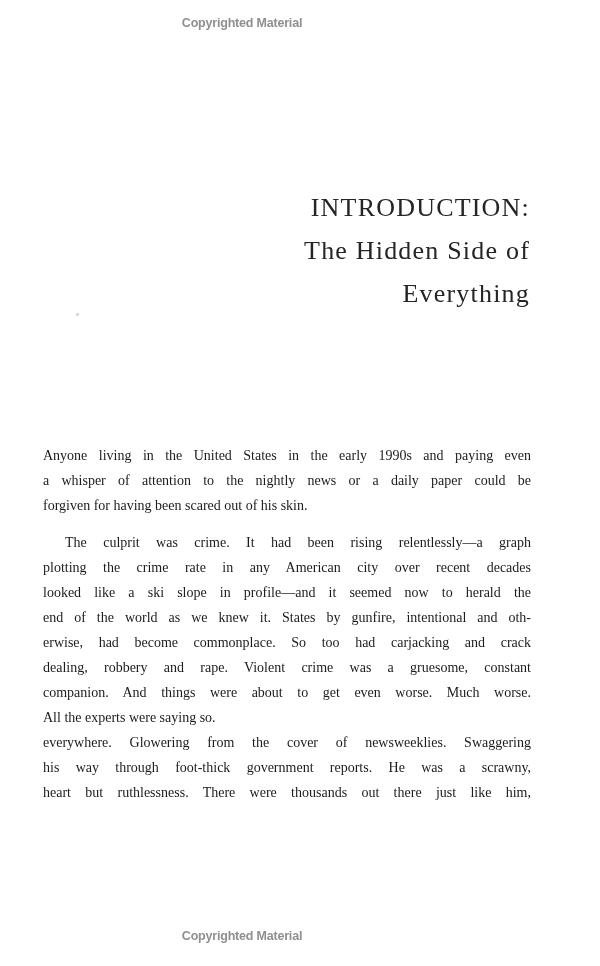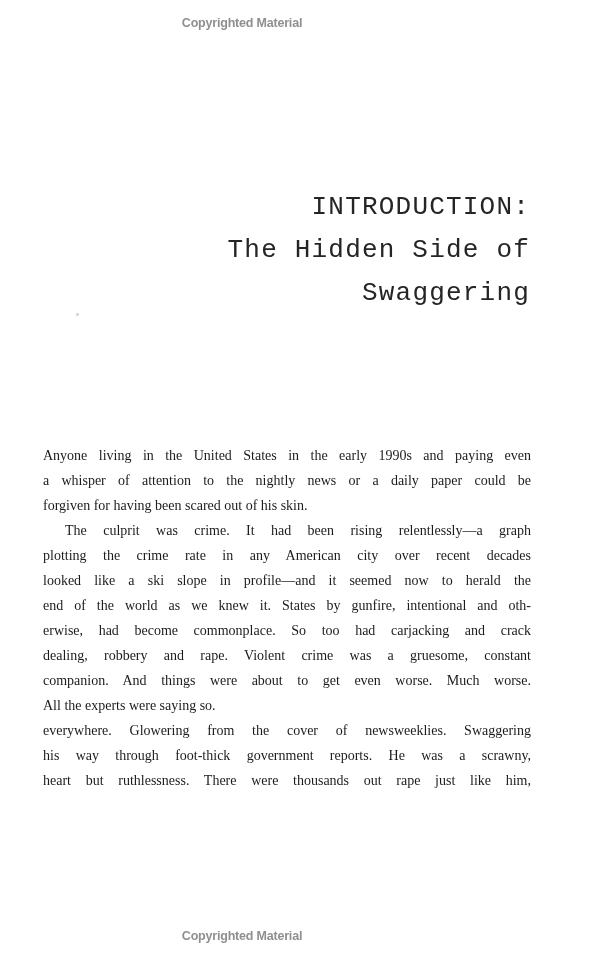--- a/index.html
+++ b/index.html
@@ -26,21 +26,21 @@
     letter-spacing: -0.2px;
     color: var(--copyright-text, #8f8f8f);
   }
   .copyright.top { top: 16px; }
   .copyright.bottom { top: 929px; }
   .title-block {
     position: absolute;
     top: 186px;
     right: 70px;
     text-align: right;
-    font-family: Liberation Mono, monospace;
+    font-family: Liberation Serif, serif;
     font-size: 26px;
     font-weight: 500;
     letter-spacing: 1.2px;
     line-height: 43px;
     color: var(--title-text, #252525);
     white-space: nowrap;
   }
   .body-block {
     position: absolute;
     top: 443px;
@@ -56,20 +56,21 @@
     text-align-last: justify;
     height: 25px;
     overflow: hidden;
   }
   .bline.last {
     text-align: center;
     text-align-last: left;
   }
   .bline.indent {
     text-indent: 22px;
+    margin-top: 12px;
   }
   .speck {
     position: absolute;
     left: 76px;
     top: 313px;
     width: 3px;
     height: 3px;
     background: #b9b9b9;
     opacity: 0.6;
     border-radius: 1px;
@@ -80,21 +81,21 @@
 
 <div class="page">
 
   <div class="copyright top">Copyrighted Material</div>
 
   <div class="speck"></div>
 
   <div class="title-block">
     <div>INTRODUCTION:</div>
     <div>The Hidden Side of</div>
-    <div>Swaggering</div>
+    <div>Everything</div>
   </div>
 
   <div class="body-block">
 
     <div>
       <div class="bline">Anyone living in the United States in the early 1990s and paying even</div>
       <div class="bline">a whisper of attention to the nightly news or a daily paper could be</div>
       <div class="bline last">forgiven for having been scared out of his skin.</div>
     </div>
 
@@ -105,20 +106,20 @@
       <div class="bline">end of the world as we knew it. States by gunfire, intentional and oth-</div>
       <div class="bline">erwise, had become commonplace. So too had carjacking and crack</div>
       <div class="bline">dealing, robbery and rape. Violent crime was a gruesome, constant</div>
       <div class="bline">companion. And things were about to get even worse. Much worse.</div>
       <div class="bline last">All the experts were saying so.</div>
     </div>
 
     <div>
       <div class="bline">everywhere. Glowering from the cover of newsweeklies. Swaggering</div>
       <div class="bline">his way through foot-thick government reports. He was a scrawny,</div>
-      <div class="bline">heart but ruthlessness. There were thousands out rape just like him,</div>
+      <div class="bline">heart but ruthlessness. There were thousands out there just like him,</div>
     </div>
 
   </div>
 
   <div class="copyright bottom">Copyrighted Material</div>
 
 </div>
 
 </body></html>

